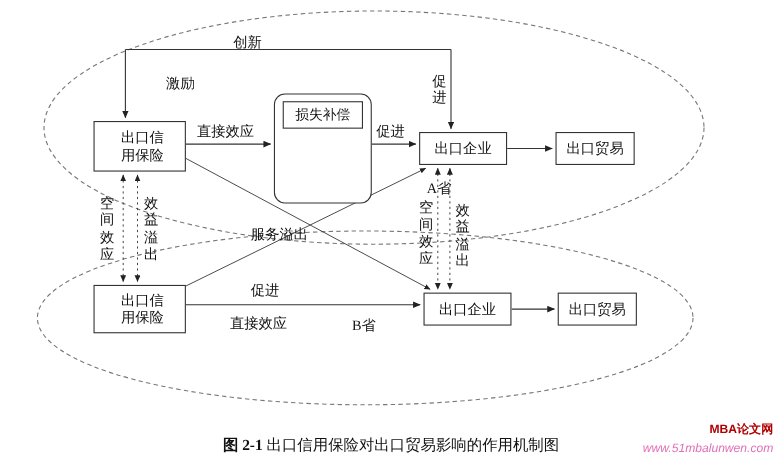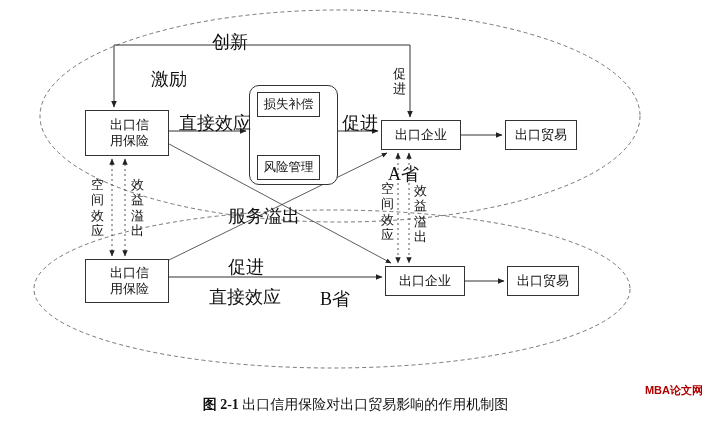--- a/index.html
+++ b/index.html
@@ -9,25 +9,25 @@
   }
   svg.canvas { position:absolute; left:0; top:0; z-index:1; }
   .box {
     position:absolute; box-sizing:border-box; border:1px solid #333; background:#fff;
     display:flex; align-items:center; justify-content:center; text-align:center;
     font-size:13px; line-height:1.25; z-index:2;
   }
   .box .wrap3 { width:44px; word-break:break-all;text-align:right; }
   .rounded { border-radius:10px; }
   .func {
-    position:absolute; left:7px; width:63px; height:25px; box-sizing:border-box;
+    position:absolute; left:7px; width:73px; height:25px; box-sizing:border-box;
     border:1px solid #333; background:#fff; display:flex; align-items:center;
     justify-content:center; font-size:12.5px;
   }
-  .lbl { position:absolute; z-index:2; font-size:18px; white-space:nowrap; }
+  .lbl { position:absolute; z-index:2; font-size:13px; white-space:nowrap; }
   .vtext { position:absolute; z-index:2; font-size:13px; width:15px; word-break:break-all;
     line-height:1.18; text-align:center; white-space:normal; }
   .caption { position:absolute; left:0; right:0; top:396px; text-align:center;
     font-size:14px; z-index:2; }
   .caption .pfx { font-weight:bold;margin-top:24px; }
   .wm-name { position:absolute; right:8px; top:383px; z-index:2; font-weight:bold;
     font-size:11px; font-family:"Liberation Sans","DejaVu Sans",sans-serif; }
   .wm-url { position:absolute; right:8px; top:402px; z-index:2; font-style:italic;
     font-size:11px; font-family:"Liberation Sans","DejaVu Sans",sans-serif; }
 </style>
@@ -66,21 +66,20 @@
     <line x1="169" y1="277" x2="382" y2="277" stroke="#333" stroke-width="1" marker-end="url(#arr)"></line>
     <line x1="465" y1="281" x2="504" y2="281" stroke="#333" stroke-width="1" marker-end="url(#arr)"></line>
   </svg>
 
   <div class="box" style="left:85px; top:110px; width:84px; height:46px;">
     <span class="wrap3">出口信用保险</span>
   </div>
 
   <div class="box rounded" style="left:249px; top:85px; width:89px; height:100px;">
     <div class="func" style="top:6px;">损失补偿</div>
-    <div class="func" style="top:69px;">风险管理</div>
   </div>
 
   <div class="box" style="left:381px; top:120px; width:80px; height:30px;">出口企业</div>
   <div class="box" style="left:505px; top:120px; width:72px; height:30px;">出口贸易</div>
 
   <div class="box" style="left:85px; top:259px; width:84px; height:44px;">
     <span class="wrap3">出口信用保险</span>
   </div>
   <div class="box" style="left:385px; top:266px; width:80px; height:30px;">出口企业</div>
   <div class="box" style="left:507px; top:266px; width:72px; height:30px;">出口贸易</div>
@@ -100,14 +99,15 @@
 
   <div class="lbl" style="left:228px; top:255px;">促进</div>
   <div class="lbl" style="left:209px; top:285px;">直接效应</div>
   <div class="lbl" style="left:320px; top:287px;">B省</div>
 
   <div class="caption">
     <span class="pfx">图 2-1</span><span> 出口信用保险对出口贸易影响的作用机制图</span>
   </div>
 
   <div class="wm-name" style="color: rgb(176, 0, 0);">MBA论文网</div>
+  <div class="wm-url" style="color: rgb(224, 112, 184);">www.51mbalunwen.com</div>
 
 </div>
 
 </body></html>

